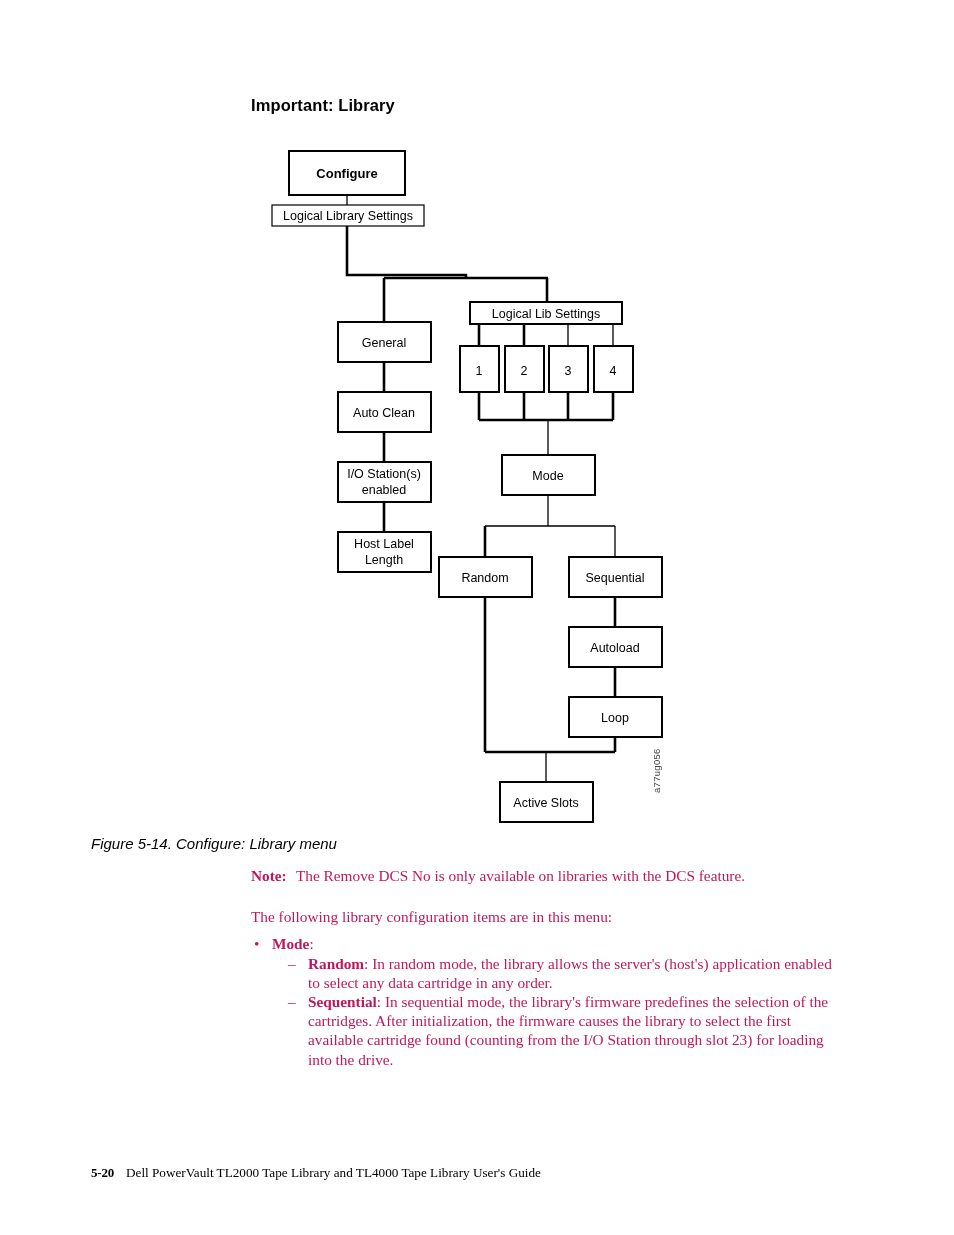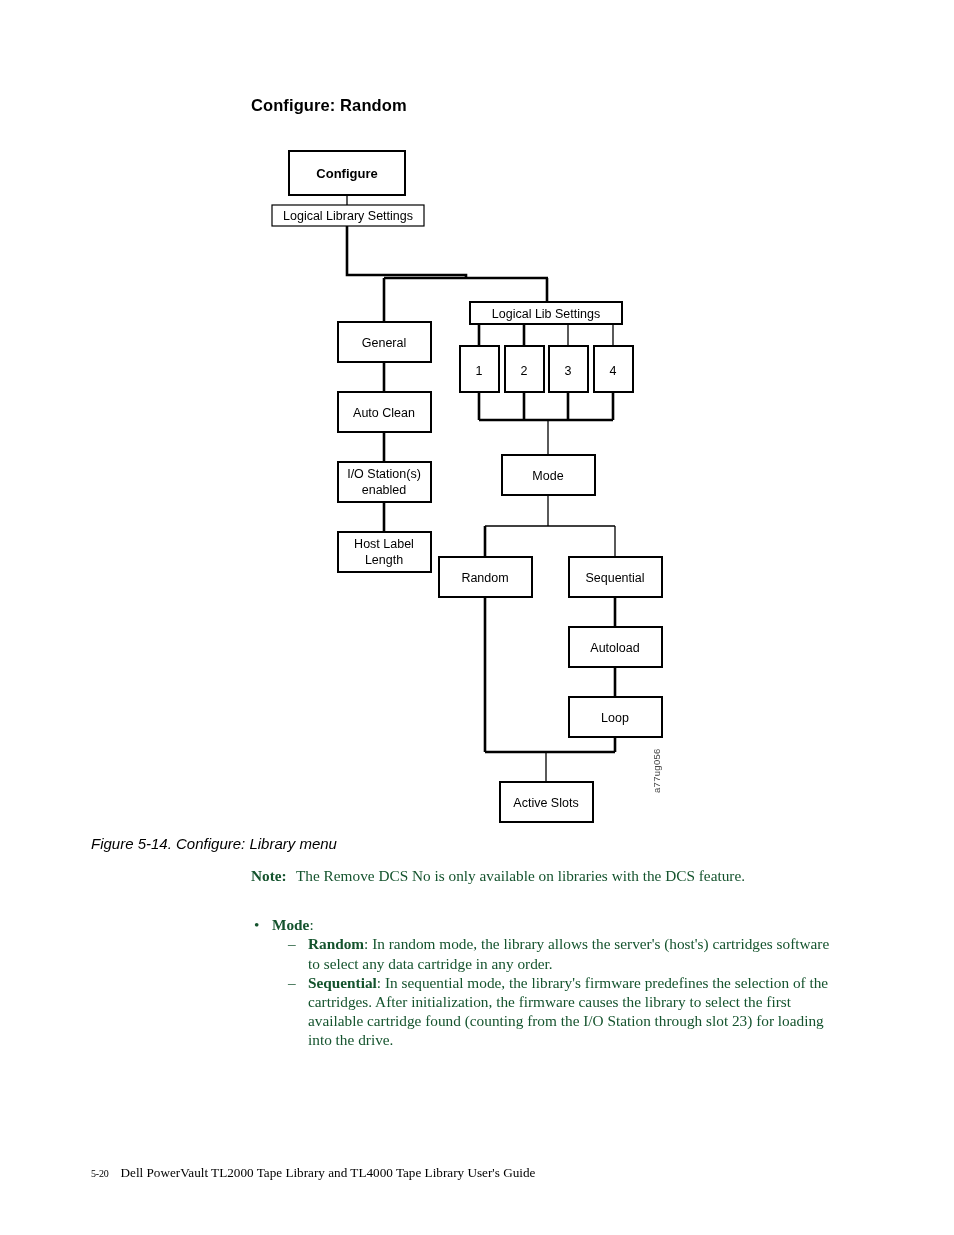--- a/index.html
+++ b/index.html
@@ -87,21 +87,21 @@
 
   
   .body-col {
     position: absolute;
     left: 251px;
     top: 866px;
     width: 592px;
     font-family: "Liberation Serif", serif;
     font-size: 15.3px;
     line-height: 19.2px;
-    color: #14532d;
+    color: #be185d;
   }
   .para {
     margin: 0 0 0 0;
   }
   .para.note {
     text-indent: 0;
     padding-left: 45px;
   }
   .para.note .lead {
     margin-left: -45px;
@@ -166,36 +166,36 @@
 
   
   .footer {
     position: absolute;
     left: 91px;
     top: 1163px;
     white-space: nowrap;
   }
   .footer .folio {
     font-family: "Liberation Serif", serif;
-    font-weight: normal;
-    font-size: 10px;
+    font-weight: bold;
+    font-size: 13px;
     letter-spacing: -0.2px;
   }
   .footer .runhead {
     font-family: "Liberation Serif", serif;
     font-size: 13.2px;
     margin-left: 12px;
   }
 </style>
 </head>
 <body>
 
 <div class="page">
 
-  <div class="page-title">Configure: Random</div>
+  <div class="page-title">Important: Library</div>
 
   <div class="figure-wrap">
     <svg width="954" height="710" viewBox="0 0 954 710" xmlns="http://www.w3.org/2000/svg">
 
       <path class="conn thinline" d="M347,65 L347,75"></path>
 
       <path class="conn thick" d="M347,96 L347,145 L466,145 L466,148"></path>
 
       <path class="conn thick" d="M384,148 L548,148"></path>
       <path class="conn thick" d="M384,148 L384,192"></path>
@@ -322,32 +322,33 @@
   <div class="figure-caption">Figure 5-14. Configure: Library menu</div>
 
   <div class="body-col">
 
     <p class="para note">
       <span class="lead">Note:</span><span>The Remove DCS No is only available on libraries with the DCS feature.</span>
     </p>
 
     <div class="spacer-22"></div>
 
+    <p class="para">The following library configuration items are in this menu:</p>
 
     <div class="spacer-8"></div>
 
     <ul class="bullet-list">
       <li class="bullet-item">
         <span class="dot">•</span><span class="term">Mode</span><span>:</span>
       </li>
     </ul>
 
     <ul class="dash-list">
       <li class="dash-item">
-        <span class="dash">–</span><span class="term">Random</span><span>: In random mode, the library allows the server's (host's) cartridges software to select any data cartridge in any order.</span>
+        <span class="dash">–</span><span class="term">Random</span><span>: In random mode, the library allows the server's (host's) application enabled to select any data cartridge in any order.</span>
       </li>
       <li class="dash-item">
         <span class="dash">–</span><span class="term">Sequential</span><span>: In sequential mode, the library's firmware predefines the selection of the cartridges. After initialization, the firmware causes the library to select the first available cartridge found (counting from the I/O Station through slot 23) for loading into the drive.</span>
       </li>
     </ul>
 
 
   </div>
 
   <div class="footer">

